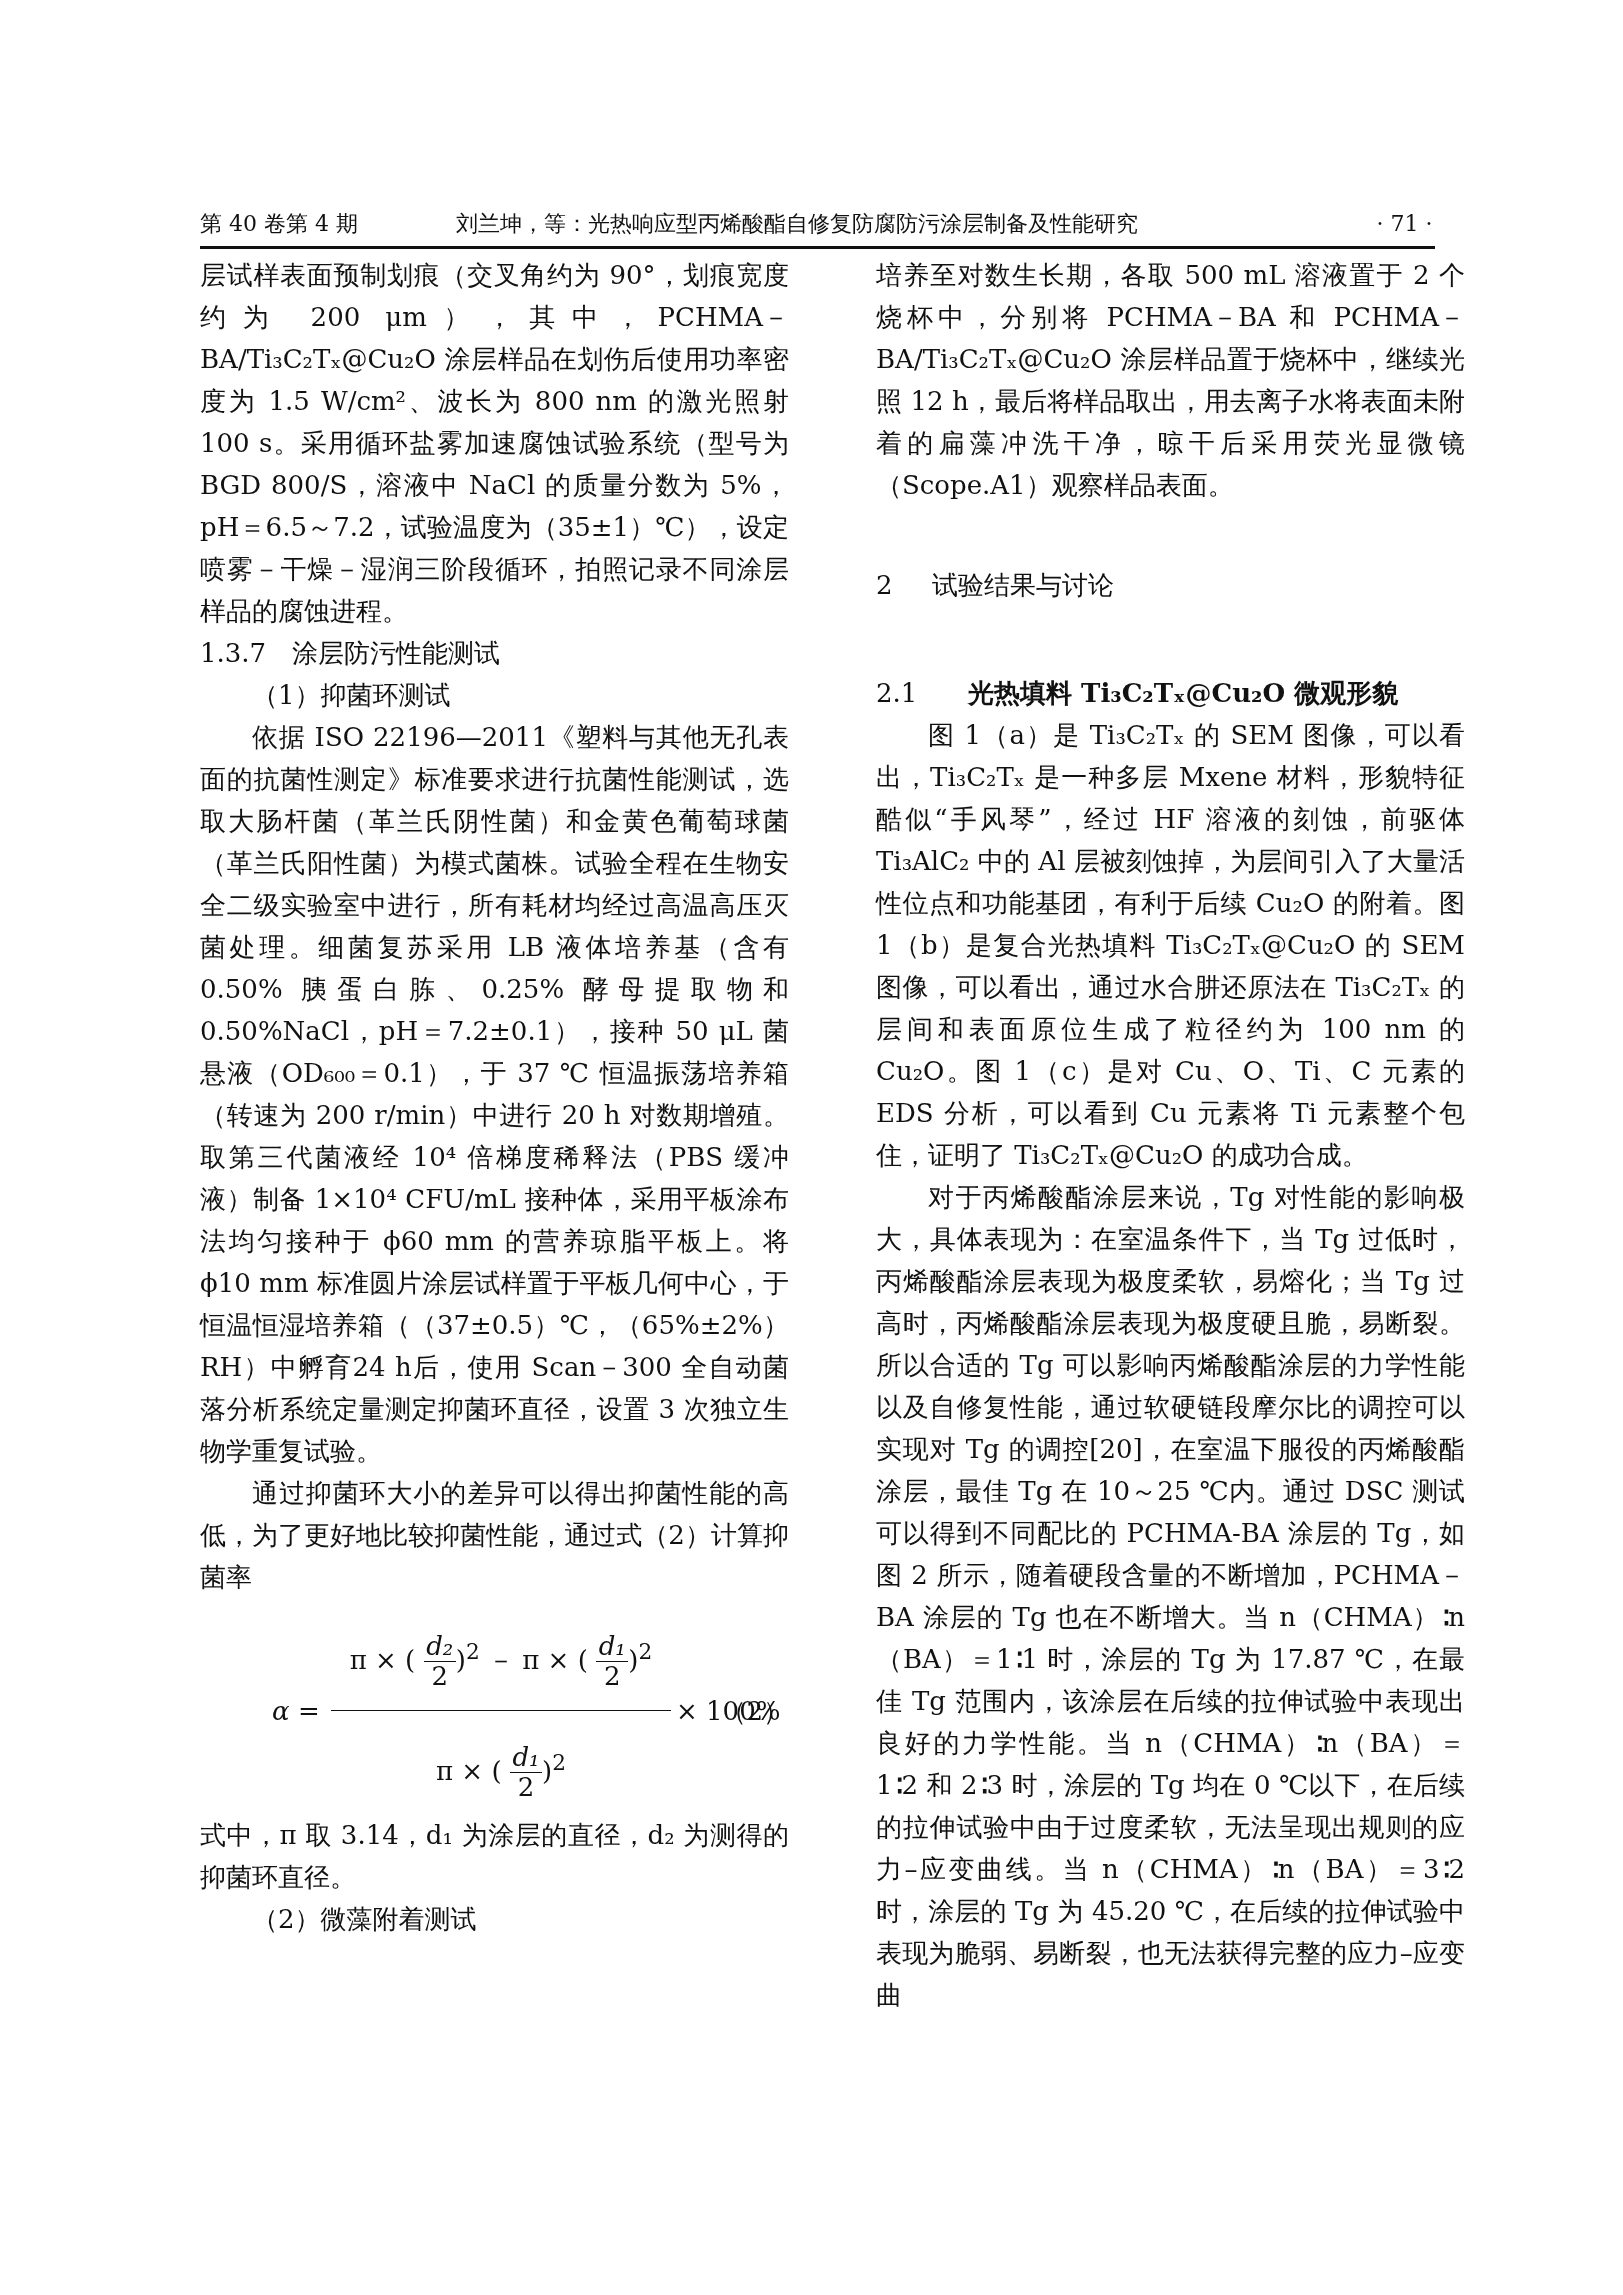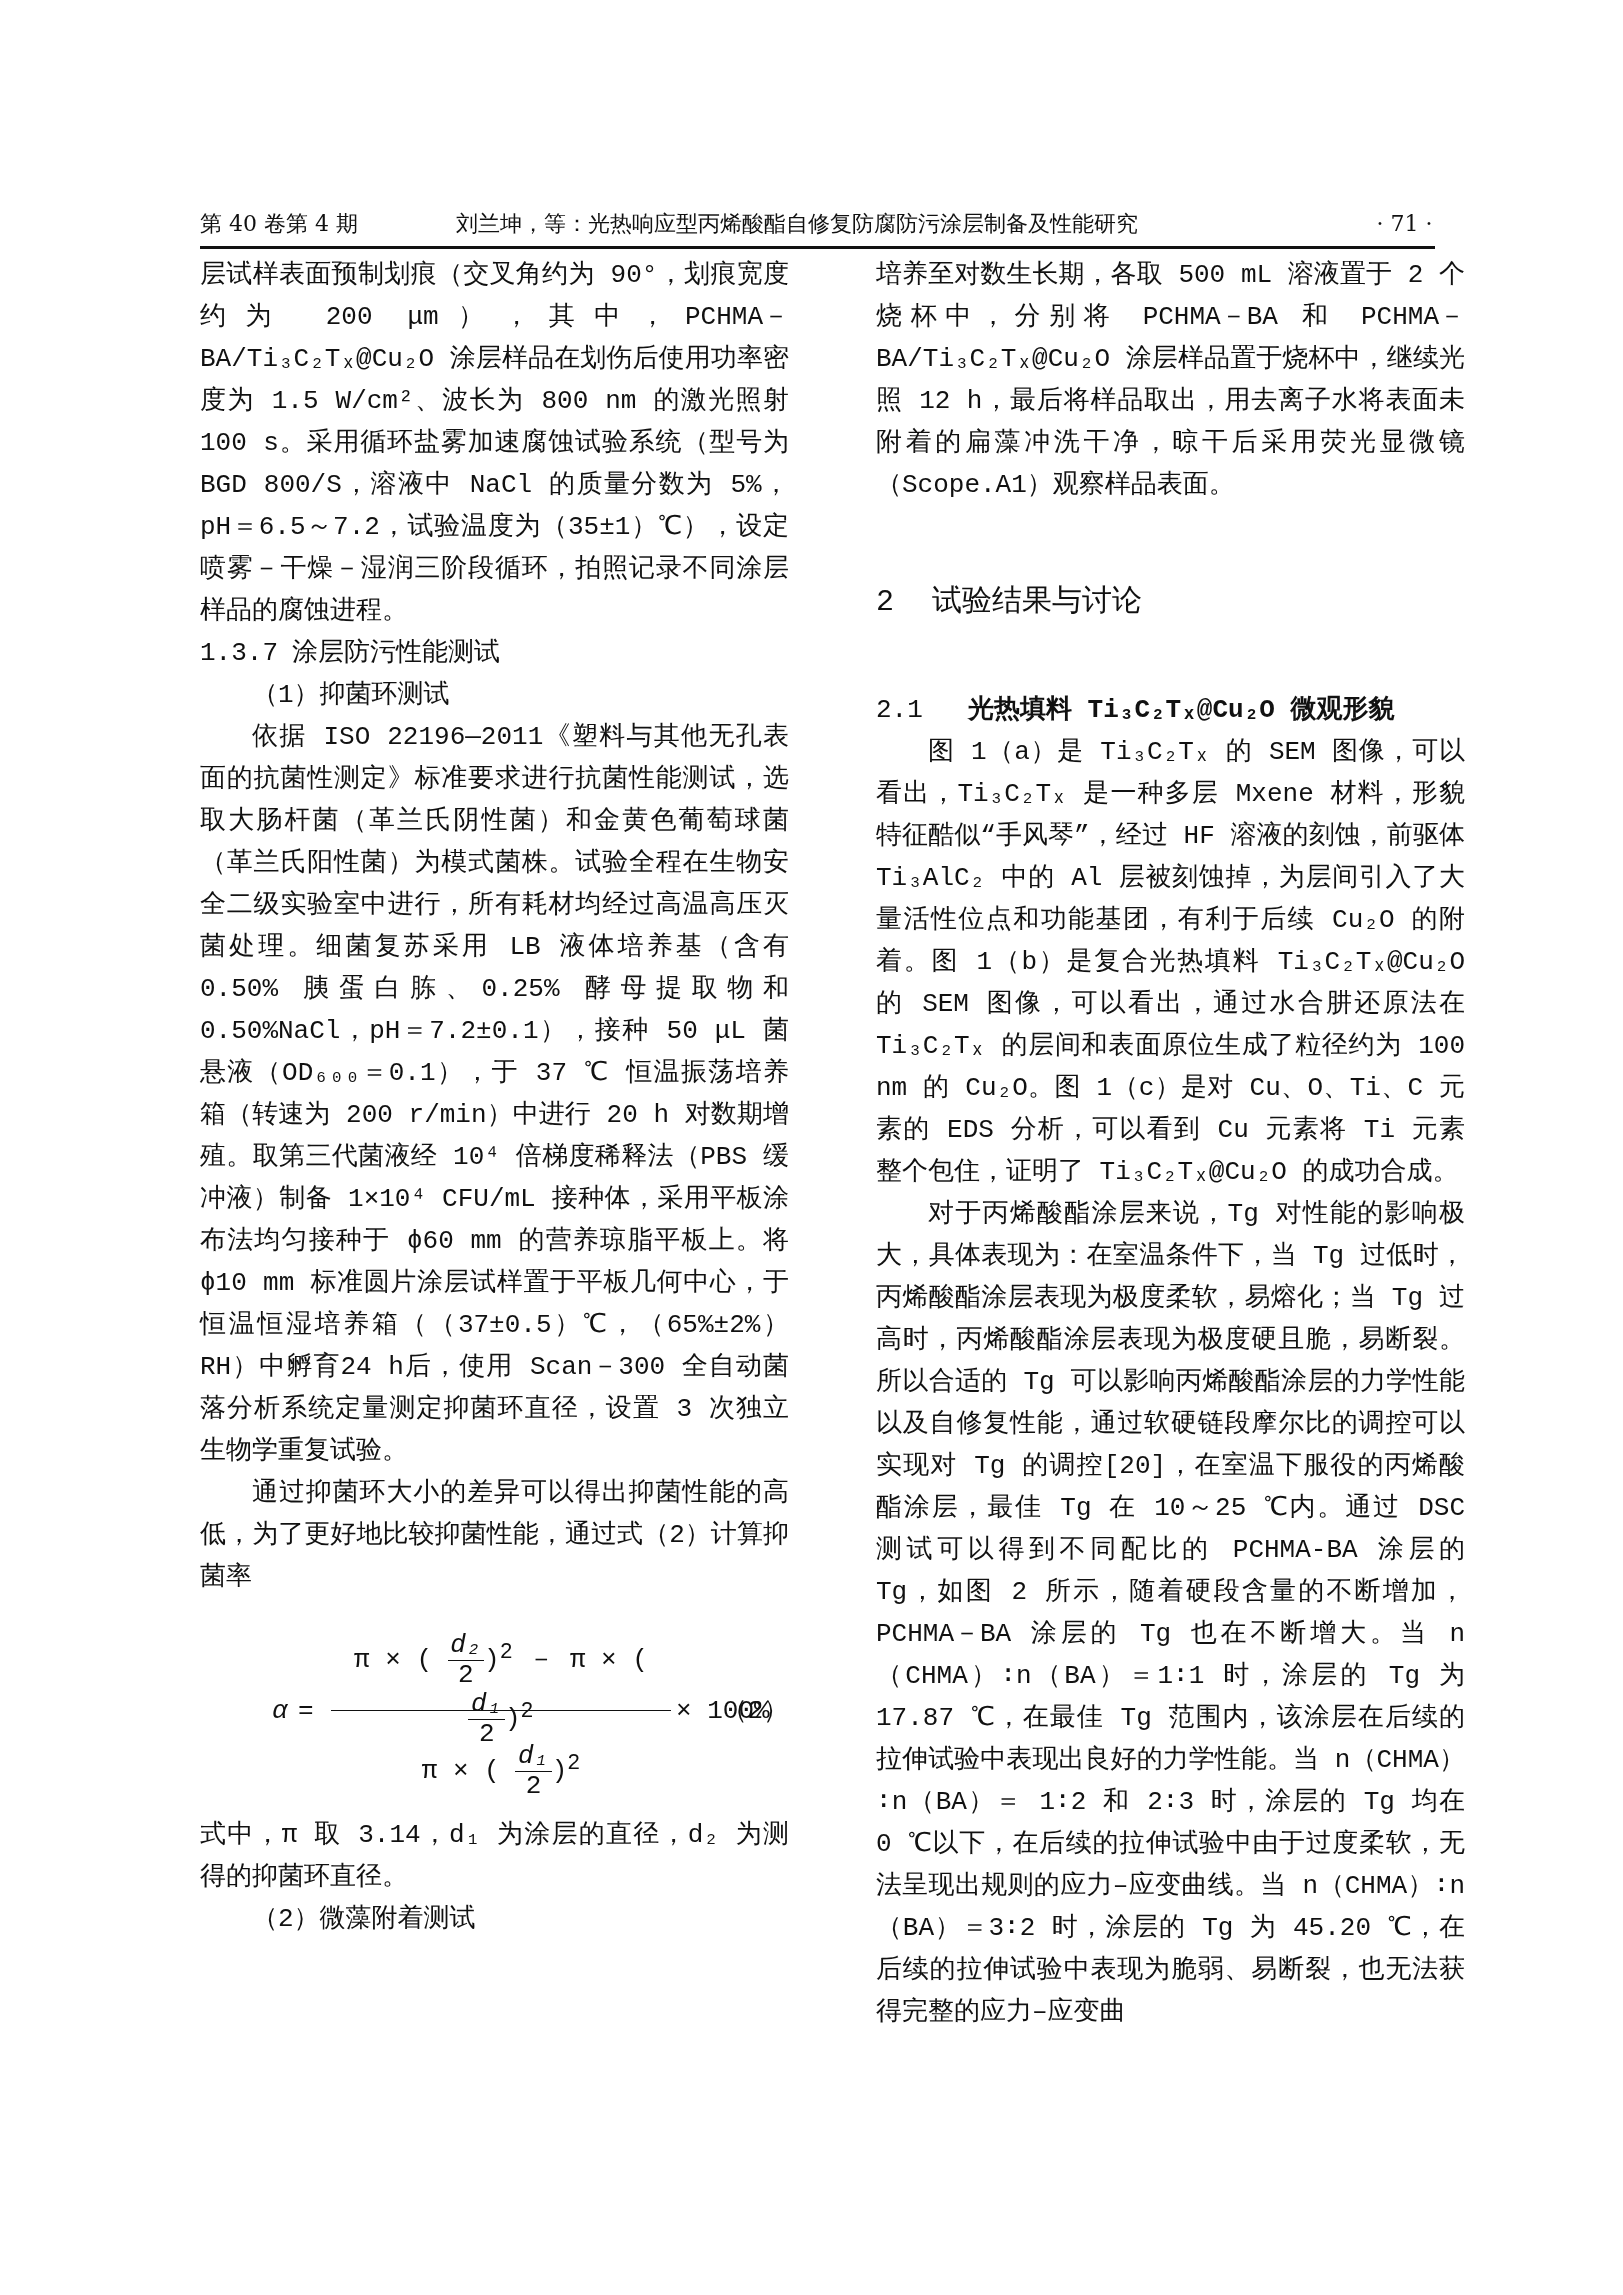--- a/index.html
+++ b/index.html
@@ -5,28 +5,28 @@
   html, body { margin: 0; padding: 0; background: #ffffff; }
   body { width: 1623px; height: 2295px; position: relative; overflow: hidden;
          font-family: "DejaVu Serif", "Liberation Serif", serif; color: #111; }
   .header { position: absolute; left: 200px; top: 208px; width: 1235px; height: 31px;
             font-size: 22px; line-height: 31px; }
   .header .vol { position: absolute; left: 0; top: 0; }
   .header .title { position: absolute; left: 256px; top: 0; }
   .header .pageno { position: absolute; right: 2.6px; top: 0; }
   .rule { position: absolute; left: 200px; top: 246px; width: 1235px; height: 3.3px; background: #111; }
   .col { position: absolute; top: 254px; width: 589px; font-size: 26px; line-height: 42px;
-         text-align: justify; font-family: Liberation Mono, monospace; }
+         text-align: justify; }
   .col.left { left: 200px; }
   .col.right { left: 876px; }
   .p { margin: 0; }
   .indent { text-indent: 2em; }
   .h3 { margin: 0; }
   .h3 .num { display: inline-block; width: 92px; }
-  .h2 { font-size: 30px; margin: 73px 0 63px 0; line-height: 47px; }
+  .h2 { font-size: 26px; margin: 56px 0 63px 0; line-height: 47px; }
   .h2 .num { display: inline-block; width: 56px; }
   .h-sub { margin: 0; font-weight: bold; }
   .h-sub .num { display: inline-block; width: 92px; font-weight: normal; }
   .formula { height: 196px; position: relative; margin: 13px 0 6.5px 0; font-size: 26px; }
   .formula .alpha { position: absolute; left: 72px; top: 79px; font-style: italic; }
   .formula .eq { position: absolute; left: 98px; top: 79px; }
   .formula .num-top { position: absolute; left: 131px; top: 19.6px; width: 340px; text-align: center; }
   .formula .bar { position: absolute; left: 131px; top: 99px; width: 340px; height: 1.3px; background:#111; }
   .formula .num-bot { position: absolute; left: 131px; top: 131px; width: 340px; text-align: center; }
   .formula .tail { position: absolute; left: 476px; top: 79px; }

